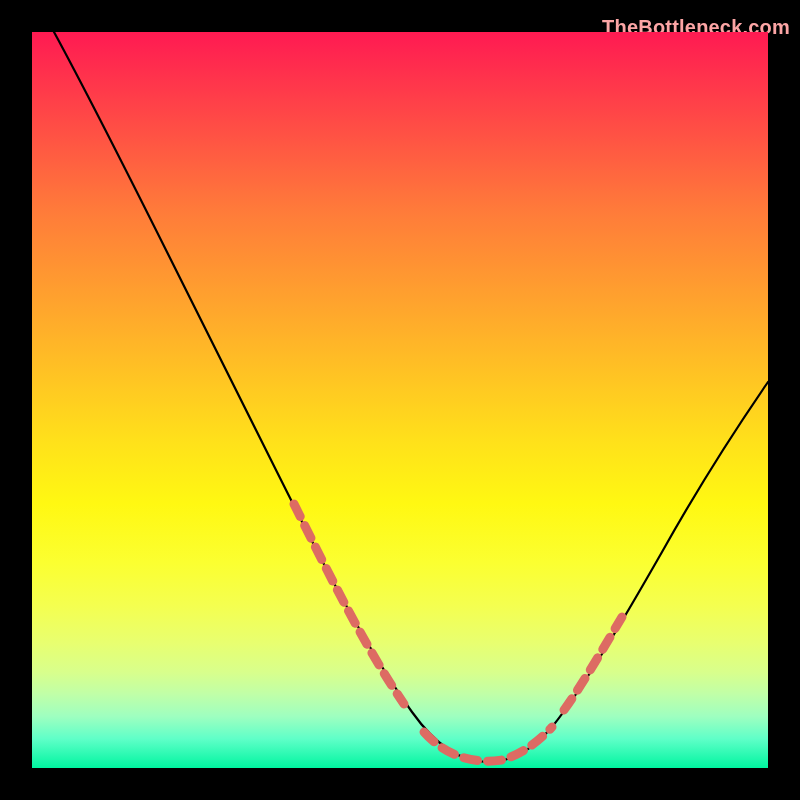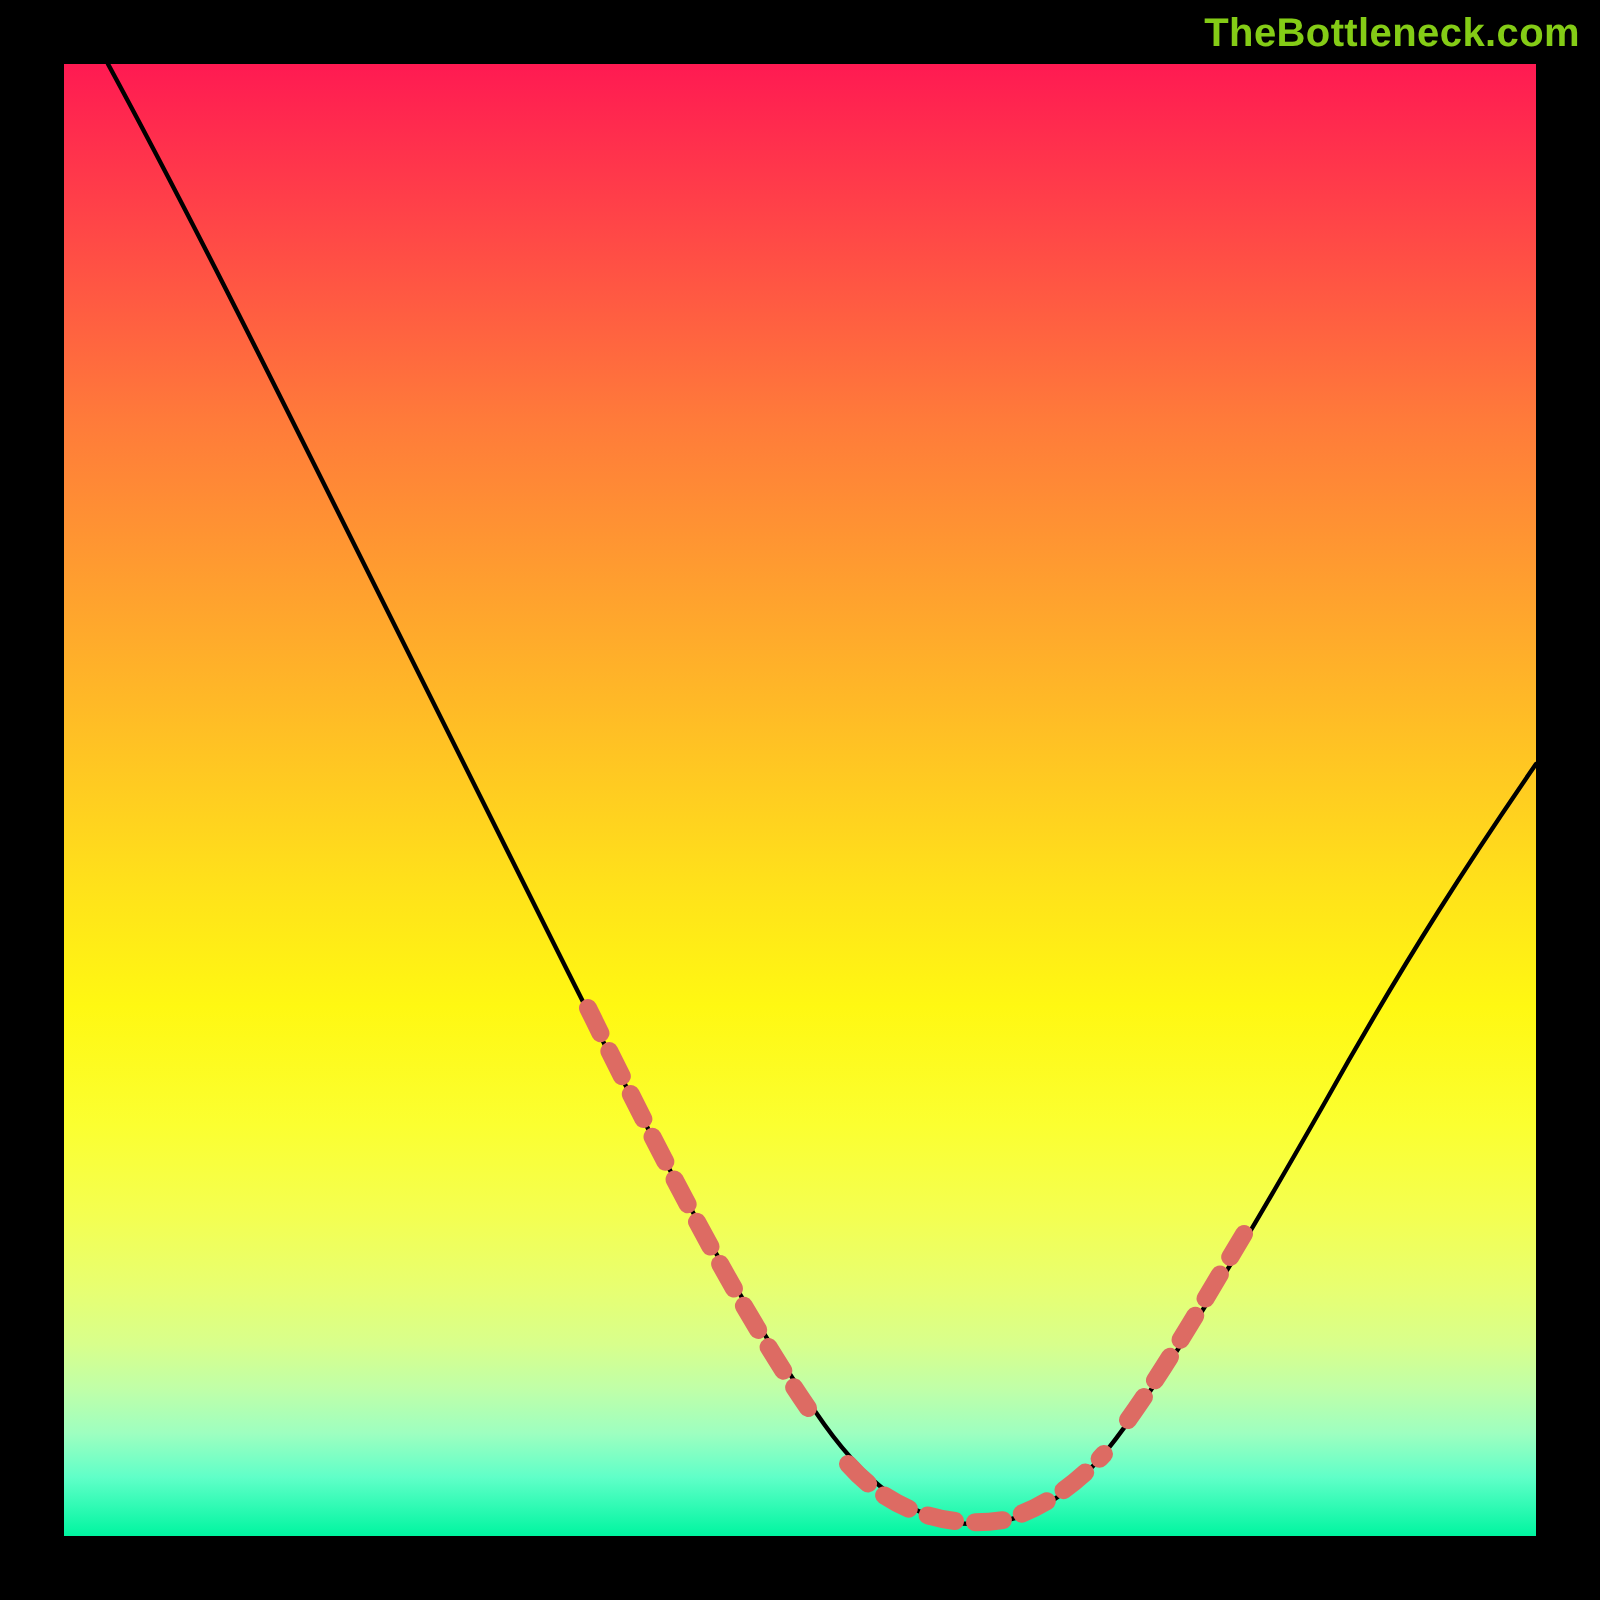--- a/index.html
+++ b/index.html
@@ -39,23 +39,23 @@
       #f4ff50 78%,
       #e8ff70 83%,
       #d8ff8c 87%,
       #c0ffa8 90%,
       #9effc0 93%,
       #60ffc8 96%,
       #00f5a0 100%);
   }
   .watermark {
     position: absolute;
-    top: 6px;
+    top: 16px;
     right: 10px;
-    color: #84cc16;
+    color: #fca5a5;
     font-size: 20px;
     font-weight: 600;
     letter-spacing: 0.2px;
     user-select: none;
   }
   svg.curves {
     position: absolute;
     left: 0;
     top: 0;
     width: 736px;

